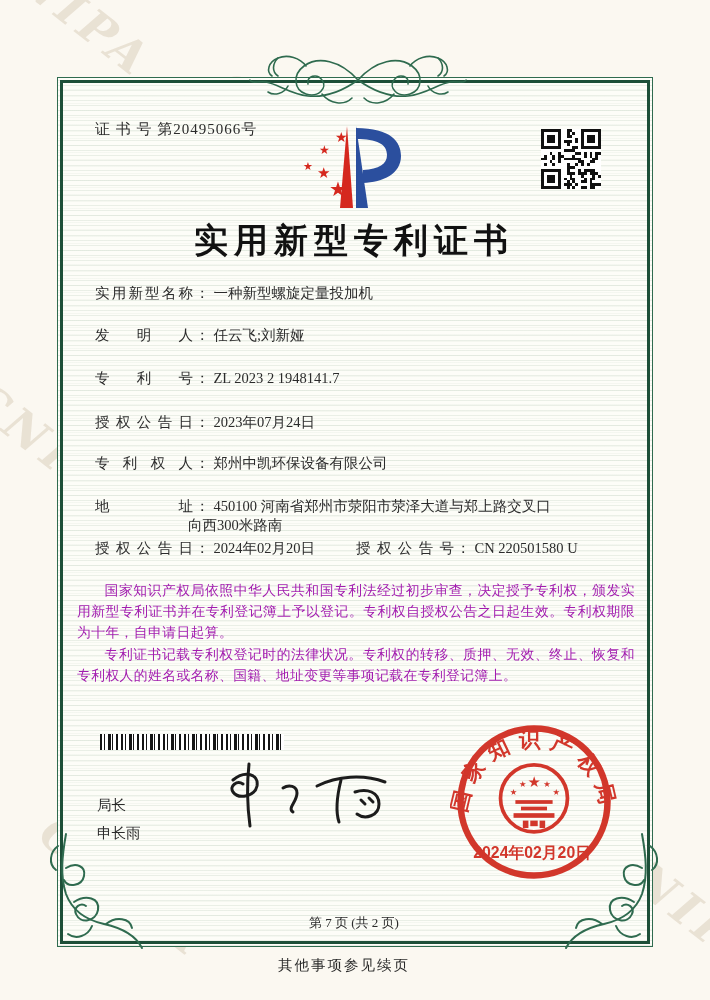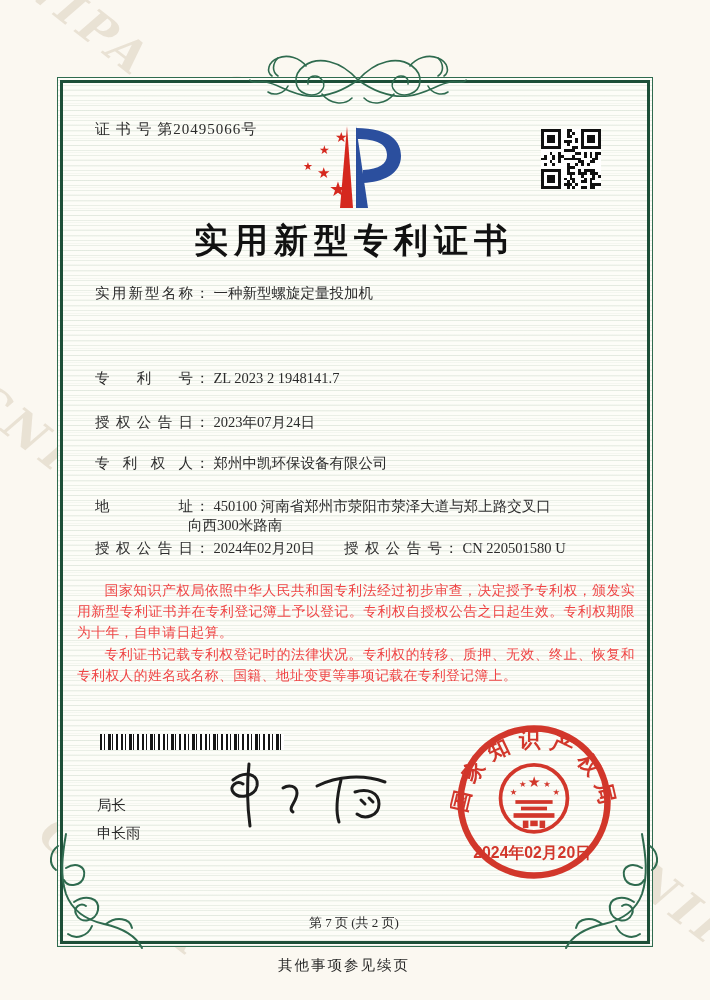--- a/index.html
+++ b/index.html
@@ -22,21 +22,21 @@
   .title{position:absolute;left:57px;top:218px;width:594px;text-align:center;
          font-family:Liberation Sans, sans-serif;
          font-size:34px;font-weight:700;letter-spacing:6px;color:#111;}
   .frow{position:absolute;left:95px;font-size:14.5px;white-space:nowrap;}
   .flabel{display:inline-block;width:98px;text-align:justify;text-align-last:justify;
           vertical-align:top;}
   .fcolon{display:inline-block;margin:0 4px 0 2px;}
   .fvalue{display:inline-block;}
   .addr2{position:absolute;left:188px;top:516px;font-size:14.5px;}
   .para{position:absolute;left:77px;width:558px;font-size:13.8px;line-height:21px;
-        text-indent:2em;letter-spacing:0.4px;color:#ef4444;text-align:justify;}
+        text-indent:2em;letter-spacing:0.4px;color:#a21caf;text-align:justify;}
   .barcode{position:absolute;left:100px;top:734px;width:184px;height:16px;
     background:repeating-linear-gradient(90deg,
       #141414 0 2px,#fff 2px 4px,#141414 4px 5px,#fff 5px 8px,
       #141414 8px 11px,#fff 11px 12px,#141414 12px 13px,#fff 13px 16px,
       #141414 16px 18px,#fff 18px 21px);}
   .officer{position:absolute;left:97px;font-size:14.5px;font-family:"Liberation Sans",sans-serif;}
   .pageinfo{position:absolute;left:57px;top:914px;width:594px;text-align:center;font-size:13px;}
   .contnote{position:absolute;left:0;top:956px;width:688px;text-align:center;font-size:14.5px;letter-spacing:2px;}
   .seal{position:absolute;left:450px;top:722px;width:168px;height:160px;z-index:4;
         opacity:0.93;mix-blend-mode:multiply;}
@@ -231,37 +231,40 @@
       <rect x="0" y="14" width="7" height="7" fill="#111"></rect>
       <rect x="1" y="15" width="5" height="5" fill="#fff"></rect>
       <rect x="2" y="16" width="3" height="3" fill="#111"></rect>
     </svg>
 
   <div class="title">实用新型专利证书</div>
 
   <div class="frow" style="top:284px;text-decoration:underline;">
     <span class="flabel">实用新型名称</span><span class="fcolon">：</span><span class="fvalue">一种新型螺旋定量投加机</span>
   </div>
+  <div class="frow" style="top:326px;">
+    <span class="flabel">发明人</span><span class="fcolon">：</span><span class="fvalue">任云飞;刘新娅</span>
+  </div>
   <div class="frow" style="top:369px;">
     <span class="flabel">专利号</span><span class="fcolon">：</span><span class="fvalue">ZL 2023 2 1948141.7</span>
   </div>
   <div class="frow" style="top:413px;">
     <span class="flabel">授权公告日</span><span class="fcolon">：</span><span class="fvalue">2023年07月24日</span>
   </div>
   <div class="frow" style="top:454px;">
     <span class="flabel">专利权人</span><span class="fcolon">：</span><span class="fvalue">郑州中凯环保设备有限公司</span>
   </div>
   <div class="frow" style="top:497px;">
     <span class="flabel">地址</span><span class="fcolon">：</span><span class="fvalue">450100 河南省郑州市荥阳市荥泽大道与郑上路交叉口</span>
   </div>
   <div class="addr2">向西300米路南</div>
   <div class="frow" style="top:539px;">
     <span class="flabel">授权公告日</span><span class="fcolon">：</span><span class="fvalue">2024年02月20日</span>
   </div>
-  <div class="frow" style="left:344px;top:539px;">
+  <div class="frow" style="left:356px;top:539px;">
     <span class="flabel">授权公告号</span><span class="fcolon">：</span><span class="fvalue">CN 220501580 U</span>
   </div>
 
   <div class="para" style="top:580px;">国家知识产权局依照中华人民共和国专利法经过初步审查，决定授予专利权，颁发实用新型专利证书并在专利登记簿上予以登记。专利权自授权公告之日起生效。专利权期限为十年，自申请日起算。</div>
   <div class="para" style="top:644px;">专利证书记载专利权登记时的法律状况。专利权的转移、质押、无效、终止、恢复和专利权人的姓名或名称、国籍、地址变更等事项记载在专利登记簿上。</div>
 
   <div class="barcode"></div>
 
   <div class="officer" style="top:796px;">局长</div>
   <div class="officer" style="top:824px;">申长雨</div>

